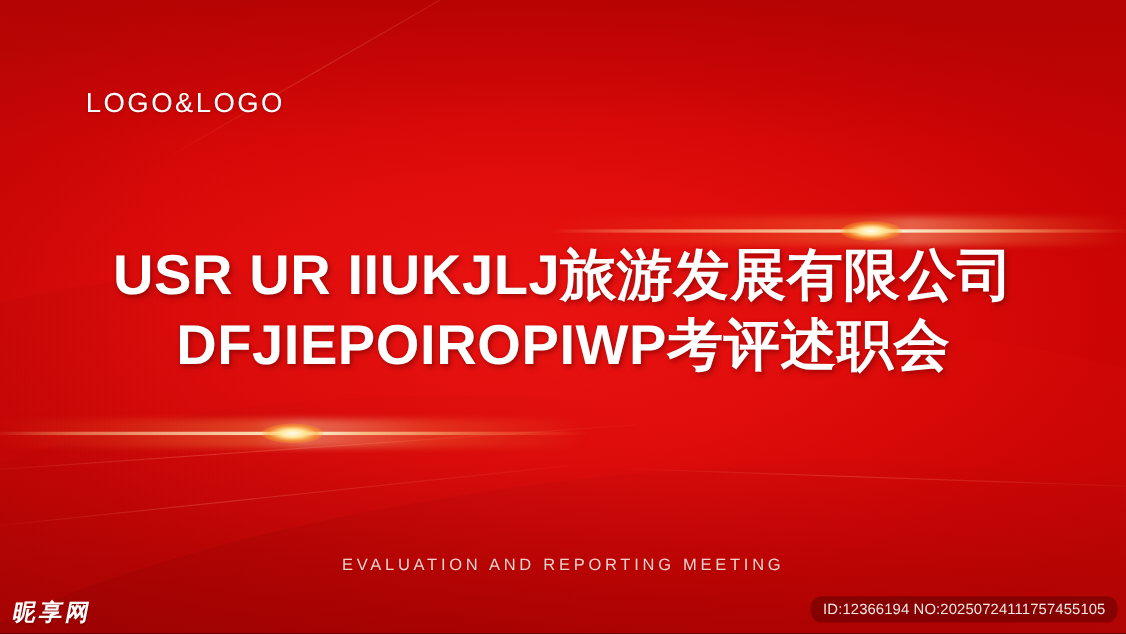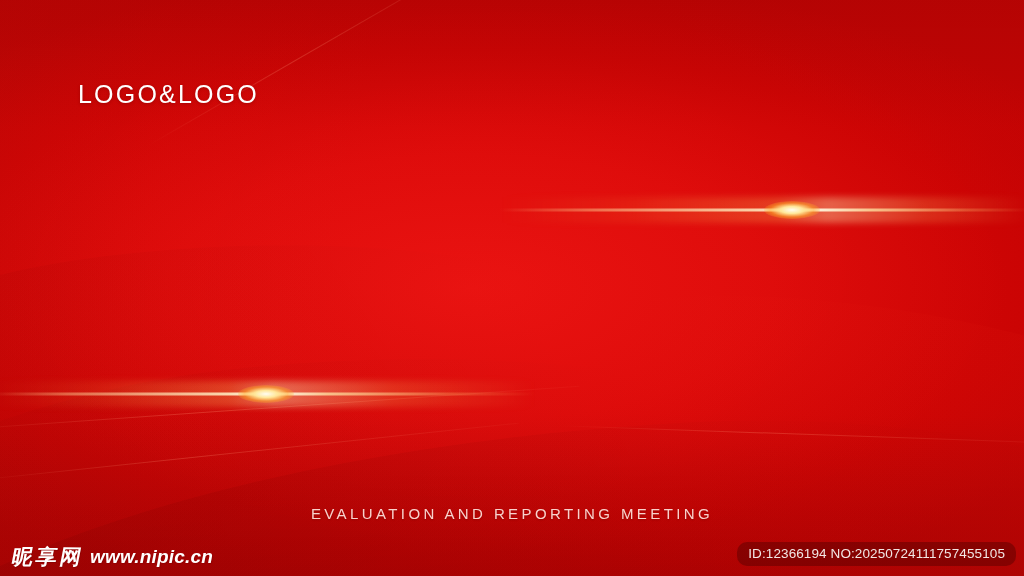--- a/index.html
+++ b/index.html
@@ -279,27 +279,30 @@
   </div>
 
   <div class="flare flare-bottom">
     <div class="glow"></div>
     <div class="core"></div>
     <div class="hot"></div>
   </div>
 
   <div class="logo-text">LOGO&amp;LOGO</div>
 
+  <div class="title-block">
+    <div class="title-line">USR UR IIUKJLJ旅游发展有限公司</div>
+    <div class="title-line">DFJIEPOIROPIWP考评述职会</div>
+  </div>
 
   <div class="subtitle">EVALUATION AND REPORTING MEETING</div>
 
   <div class="watermark">
     <div class="wm-mark">
       <span class="wm-ch">昵</span>
       <span class="wm-ch">享</span>
       <span class="wm-ch">网</span>
     </div>
-    <span class="wm-url">www.nipic.cn</span>
   </div>
 
   <div class="id-bar">ID:12366194 NO:20250724111757455105</div>
 
 </div>
 
 </body></html>

